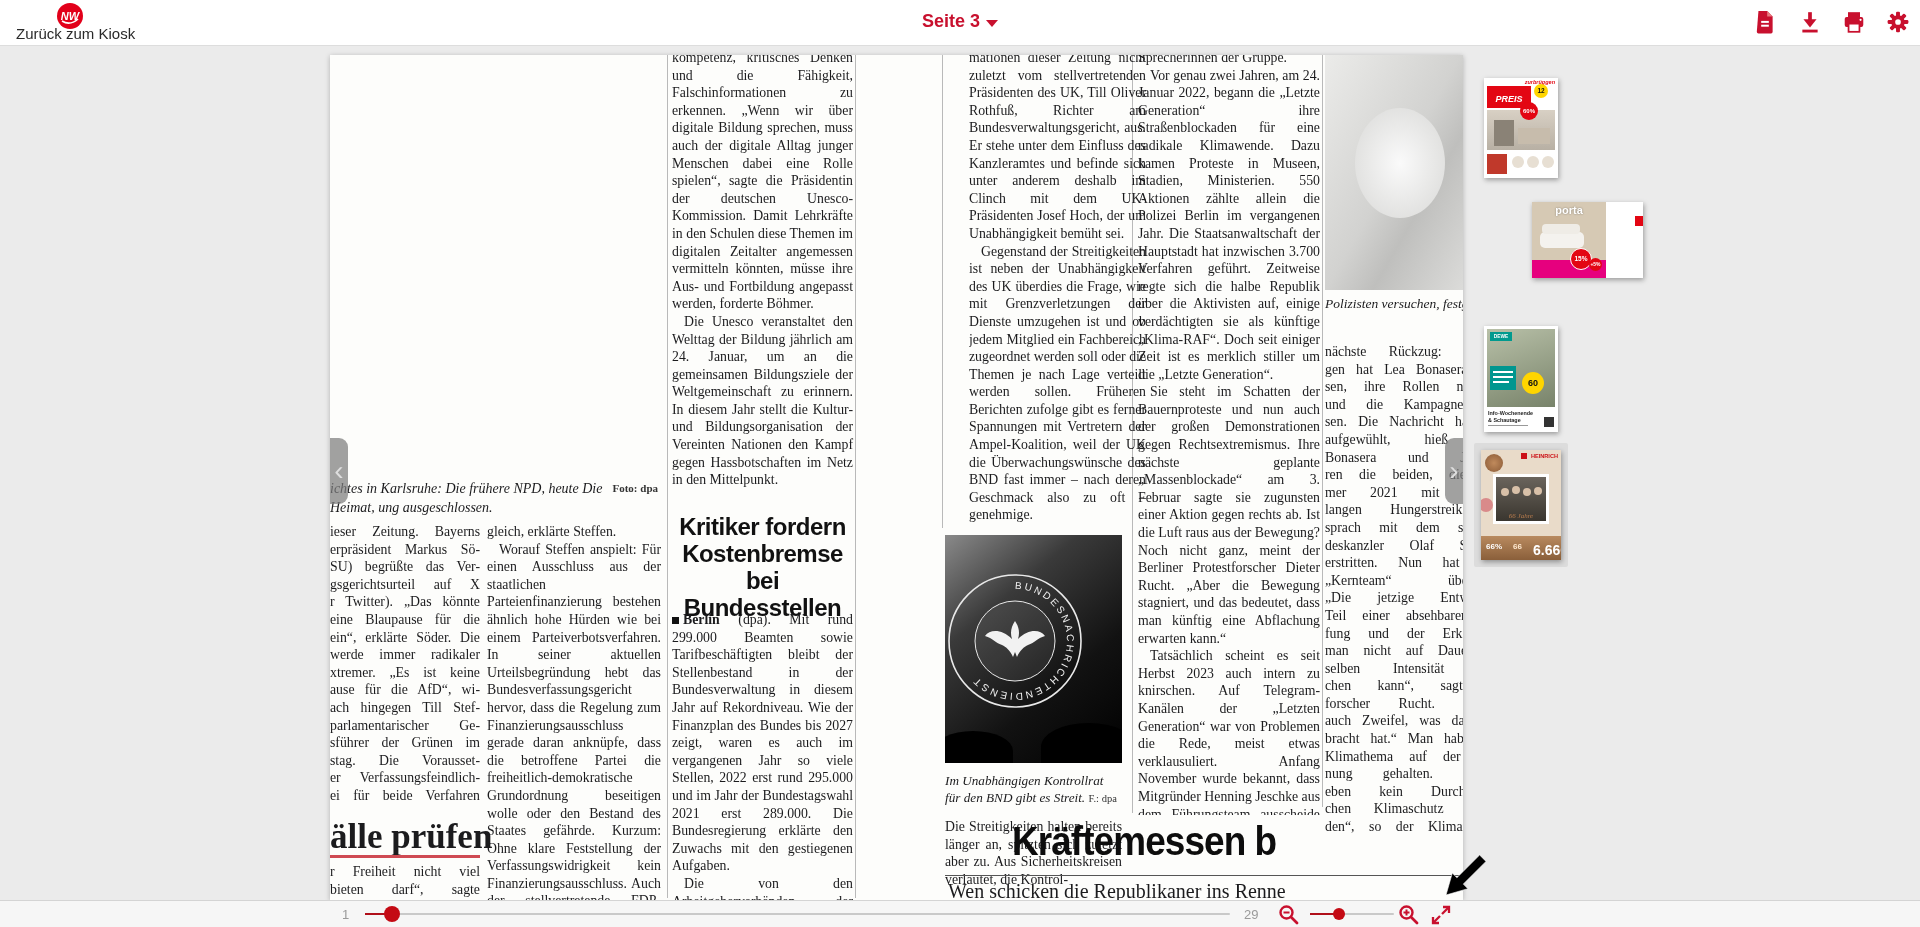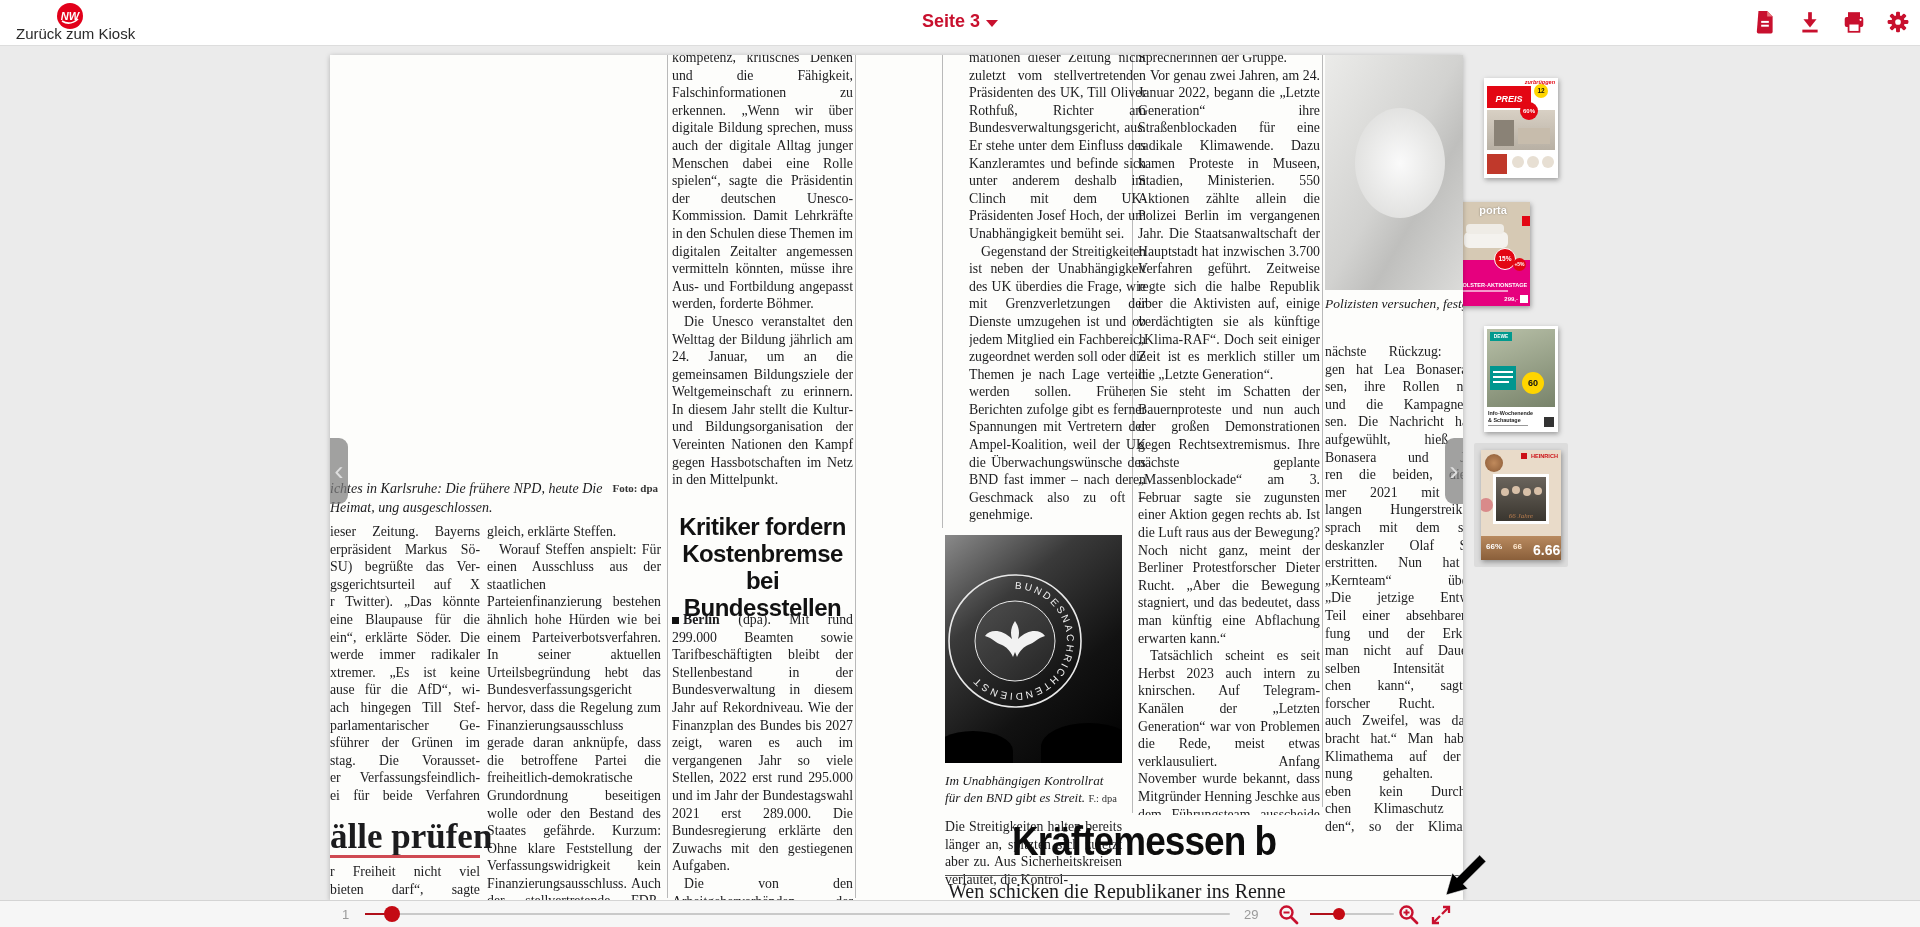--- a/index.html
+++ b/index.html
@@ -84,21 +84,21 @@
   #b-sub{position:absolute;left:618px;top:825px;font-size:20px;white-space:nowrap;}
   
   .chev{position:absolute;width:18px;height:66px;background:rgba(125,125,125,.72);color:#dedede;
         font-size:28px;display:flex;align-items:center;justify-content:center;cursor:pointer;
         font-family:"Liberation Sans",sans-serif;z-index:8;}
   #chev-l{left:0;top:383px;border-radius:0 9px 9px 0;}
   #chev-r{left:1115px;top:383px;border-radius:9px 0 0 9px;}
   
   .thumb{position:absolute;background:#fff;box-shadow:1px 2px 5px rgba(0,0,0,.35);overflow:hidden;cursor:pointer;}
   #th1{left:1484px;top:78px;width:74px;height:100px;}
-  #th2{left:1456px;top:202px;width:74px;height:104px;}
+  #th2{left:1532px;top:202px;width:74px;height:76px;padding-left:37px;}
   #th3{left:1484px;top:326px;width:74px;height:106px;}
   #th4pad{position:absolute;left:1474px;top:443px;width:94px;height:124px;background:#dcdcdc;border-radius:2px;}
   #th4{left:1481px;top:450px;width:80px;height:110px;background:#e9dbc9;}
   .mini{position:absolute;}
   
   #botbar{position:absolute;left:0;top:900px;width:1920px;height:27px;background:#f6f6f6;
           border-top:1px solid #d4d4d4;z-index:30;}
   .pg-lbl{position:absolute;top:6px;font-size:13px;color:#9a9a9a;}
   #lbl1{left:342px;} #lbl29{left:1244px;}
   .track{position:absolute;top:12px;height:2px;background:#c9c9c9;border-radius:1px;cursor:pointer;}

